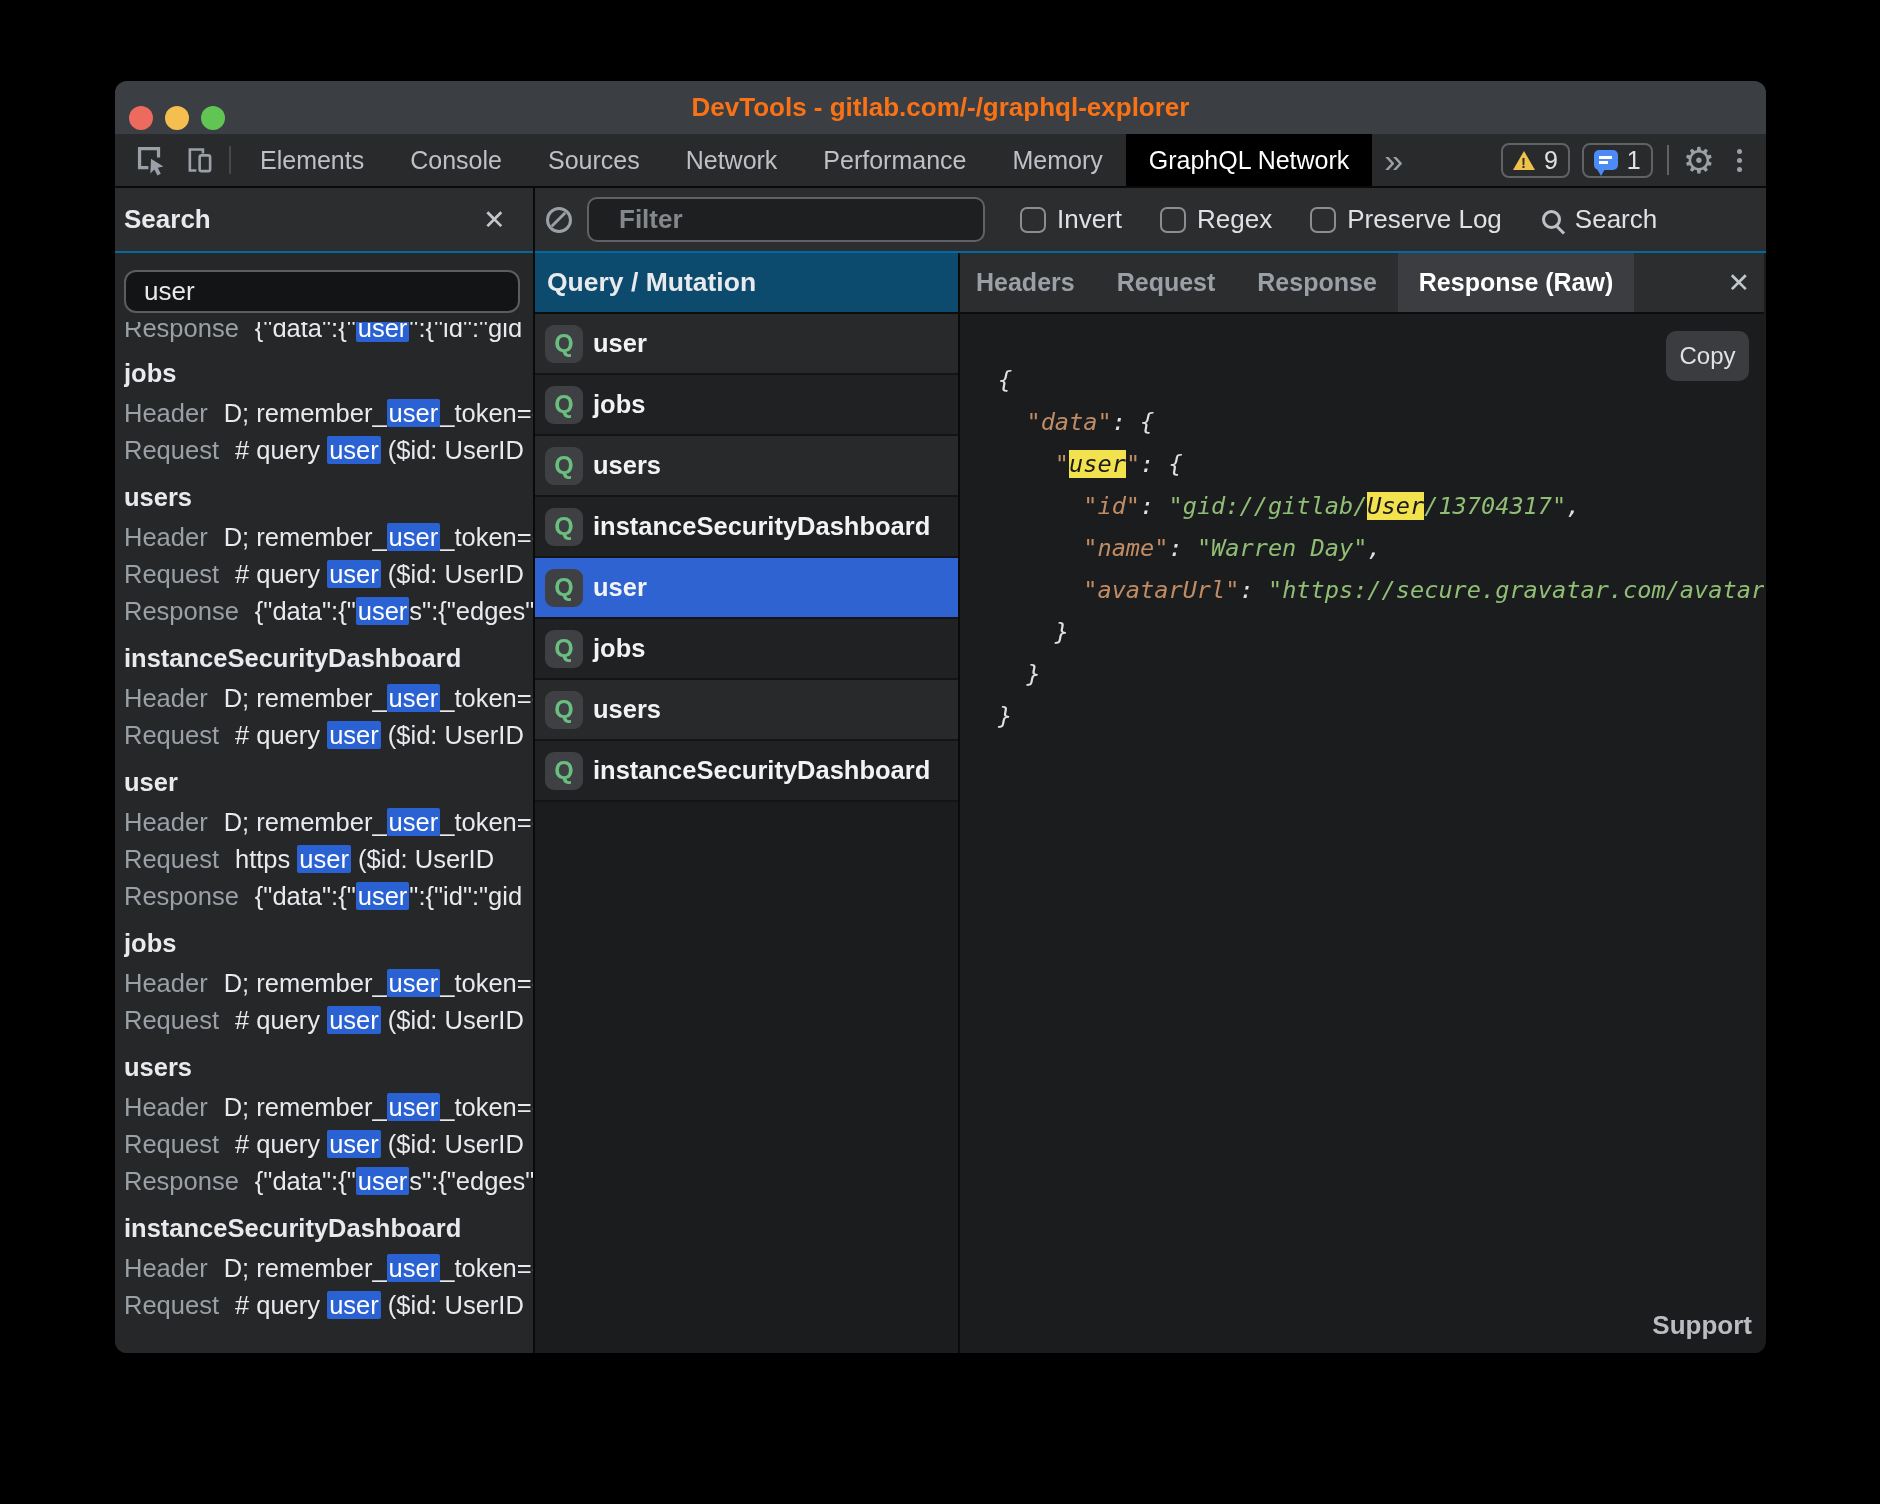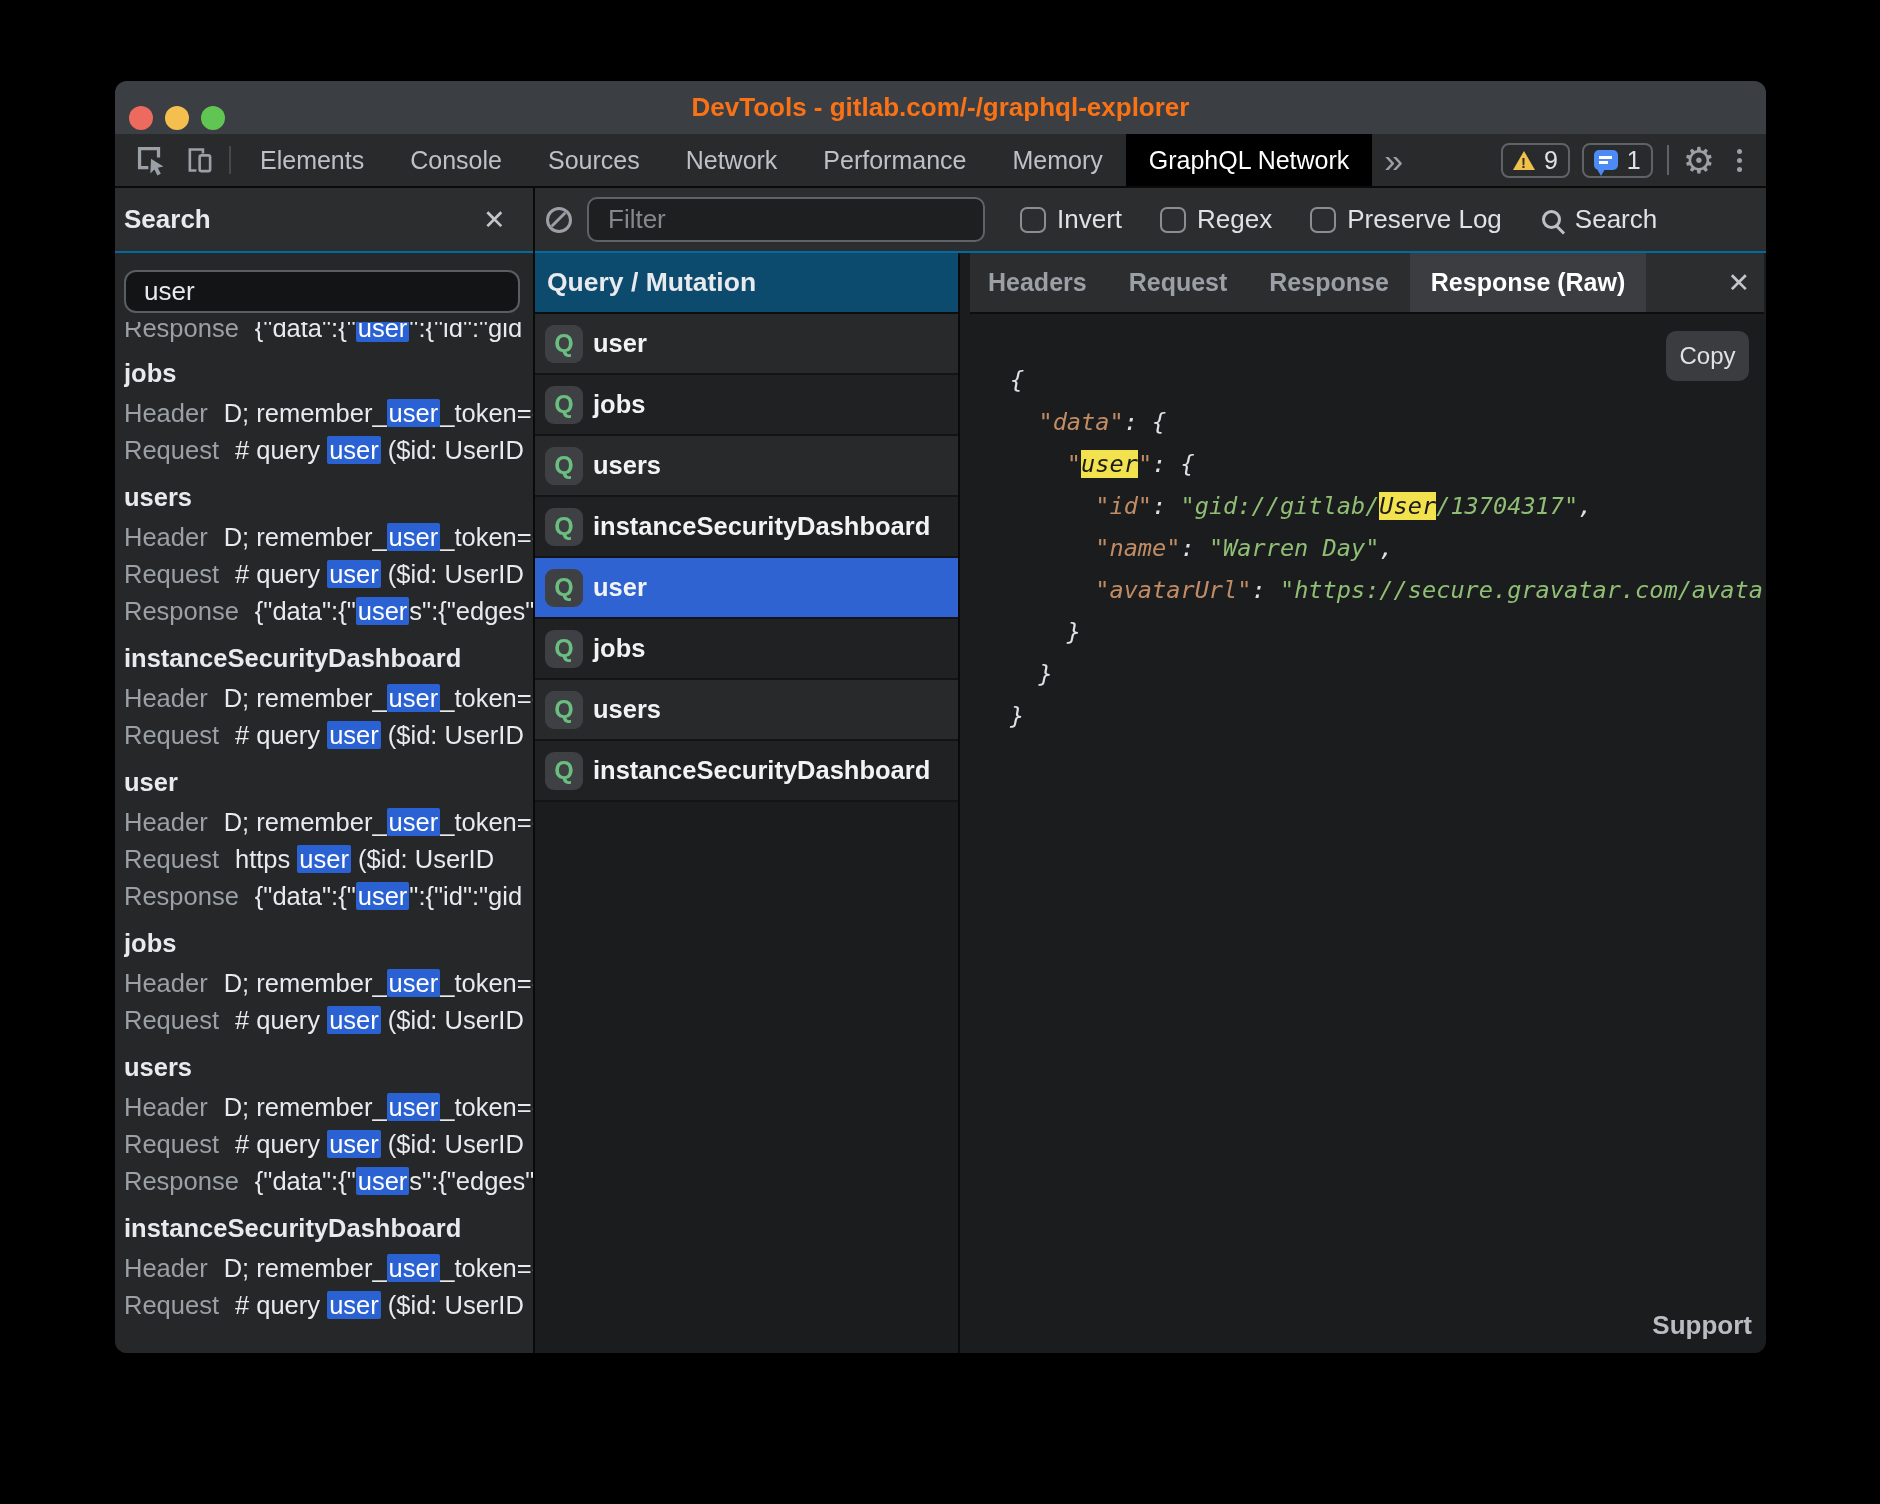--- a/index.html
+++ b/index.html
@@ -30,21 +30,21 @@
   .kebab { display:flex; flex-direction:column; gap:4px; margin:0 24px 0 22px; align-self:center; }
   .kebab i { width:5px; height:5px; border-radius:50%; background:#9aa0a6; }
 
   .toolbar { height:65px; border-bottom:2px solid #0369a1; background:#2c2d2f; display:flex;text-align:center; }
   .tleft { width:418px; position:relative; display:flex; align-items:center; padding-left:9px; }
   .tleft .t { font-size:26px; font-weight:700; color:#e8eaed; }
   .xicon { position:absolute; left:368px; top:0; bottom:0; display:flex; align-items:center; color:#c3c7cb; font-size:27px; font-family:"DejaVu Sans",sans-serif; }
   .tright { flex:1; display:flex; align-items:center; position:relative; }
   .noentry { width:26px; height:26px; border:3px solid #9aa0a6; border-radius:50%; margin-left:13px; position:relative; flex:none; }
   .noentry:after { content:""; position:absolute; left:0px; top:8.5px; width:19px; height:3px; background:#9aa0a6; transform:rotate(-45deg); }
-  .finput { margin-left:15px; width:398px; height:45px; border:2px solid #5f6368; border-radius:10px; background:#1e1f21; color:#84888c; font-size:26px; display:flex; align-items:center; padding-left:19px; }
+  .finput { margin-left:15px; width:398px; height:45px; border:2px solid #5f6368; border-radius:10px; background:#1e1f21; color:#84888c; font-size:26px; display:flex; align-items:center; padding-left:30px;font-weight:bold; }
   .cb { width:26px; height:26px; border:2.5px solid #8a8d91; border-radius:7px; background:transparent; flex:none; }
   .cbl { font-size:26px; color:#dfe1e5; margin-left:11px; white-space:nowrap; }
   .mag { width:19px; height:19px; border:3px solid #bdc1c6; border-radius:50%; position:relative; flex:none; }
   .mag:after { content:""; position:absolute; left:14px; top:12px; width:3px; height:10px; background:#bdc1c6; transform:rotate(-45deg); }
   .slabel { font-size:26px; color:#dfe1e5; margin-left:14px; }
 
   .content { position:absolute; top:172px; left:0; right:0; bottom:0; display:flex; }
   .vdiv1 { position:absolute; left:418px; top:107px; bottom:0; width:2px; background:#0a0a0a; z-index:6; }
   .vdiv2 { position:absolute; left:843px; top:172px; bottom:0; width:2px; background:#0a0a0a; z-index:6; }
 
@@ -60,21 +60,21 @@
   .gt { font-weight:700; height:37px; line-height:37px; margin-bottom:3px; color:#e8eaed; }
 
   .col-mid { width:423px; background:#1b1c1e; }
   .qheader { height:61px; border-bottom:2px solid #0d0d0e; background:#0c4a6e; font-weight:700; font-size:26.5px; color:#e8eaed; display:flex; align-items:center; padding-left:12px; }
   .qrow { height:61px; border-bottom:2px solid #141416; display:flex; align-items:center; padding-left:10px; font-weight:700; font-size:25.5px; color:#f1f3f4; }
   .qrow:nth-child(odd) { background:#28292b; }
   .qrow:nth-child(even) { background:#202123; }
   .qrow.selected { background:#2e63d1; }
   .qbadge { width:38px; height:38px; border-radius:9px; background:#3e4043; color:#6abe80; font-weight:700; font-size:25px; display:flex; align-items:center; justify-content:center; margin-right:10px; flex:none; }
 
-  .col-right { width:806px; background:#1b1c1e; position:relative;padding-left:12px; }
+  .col-right { width:806px; background:#1b1c1e; position:relative; }
   .rtabs { height:61px; border-bottom:2px solid #0d0d0e; background:#2c2d2f; display:flex; align-items:stretch; position:relative; }
   .rtab { padding:0 21px; display:flex; align-items:center; font-size:25px; font-weight:600; color:#9aa0a6; white-space:nowrap; }
   .rtab:first-child { padding-left:18px; }
   .rtab.active { background:#3b3d40; color:#fff; }
   .rclose { position:absolute; right:14px; top:0; bottom:0; display:flex; align-items:center; color:#c3c7cb; font-size:27px; font-family:"DejaVu Sans",sans-serif; }
   .json { padding:45px 0 0 40px; font-family:"DejaVu Sans Mono",monospace; font-style:italic; font-size:23.6px; line-height:42px; color:#dfe1e5; white-space:pre; overflow:hidden; }
   .jk { color:#c18c64; }
   .js { color:#8fbe74; }
   .jhl { background:#f2e24d; color:#1a1a1a; }
   .copy { position:absolute; top:78px; right:15px; width:83px; height:50px; background:#3a3c3f; border-radius:10px; color:#dfe1e5; font-size:24px; display:flex; align-items:center; justify-content:center; }

